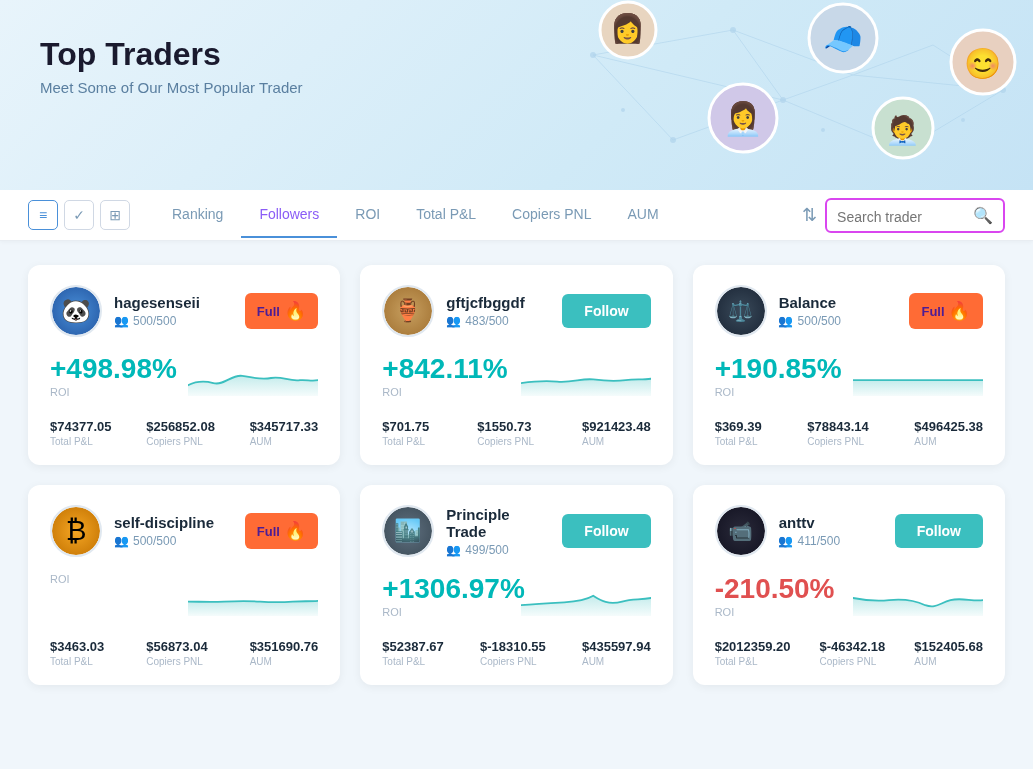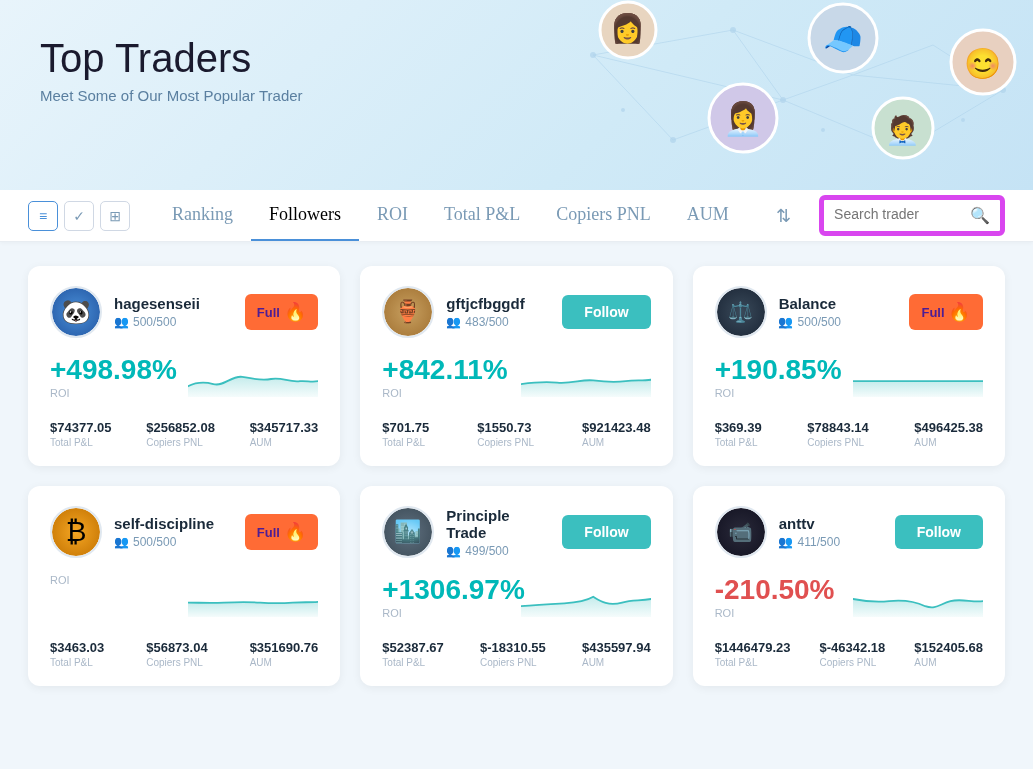--- a/index.html
+++ b/index.html
@@ -6,21 +6,21 @@
     body { font-family: 'Segoe UI', Arial, sans-serif; background: #f0f6fb; min-height: 769px; }
 
     
     .hero {
       background: linear-gradient(135deg, #e8f4fb 0%, #d0eaf7 60%, #c5e3f5 100%);
       padding: 36px 40px 20px 40px;
       position: relative;
       overflow: hidden;
       min-height: 190px;
     }
-    .hero-title { font-size: 40px; font-weight: 400; color: #1a1a2e; }
+    .hero-title { font-size: 32px; font-weight: 700; color: #1a1a2e; }
     .hero-subtitle { font-size: 15px; color: #5a7fa0; margin-top: 6px; }
 
     
     .hero-network {
       position: absolute;
       right: 0; top: 0;
       width: 560px; height: 190px;
     }
     .hero-network svg { width: 100%; height: 100%; }
 
@@ -36,32 +36,32 @@
     }
     .view-icons { display: flex; gap: 6px; align-items: center; margin-right: 24px; padding: 10px 0; }
     .view-icon-btn {
       width: 30px; height: 30px; border: 1.5px solid #d0d8e4; border-radius: 5px;
       display: flex; align-items: center; justify-content: center; cursor: pointer;
       color: #7a9ab5; font-size: 14px; background: #fff;
     }
     .view-icon-btn.active { border-color: #4a90d9; color: #4a90d9; }
     .tab-nav { display: flex; gap: 0; align-items: center; flex: 1; }
     .tab-item {
-      padding: 14px 18px; font-size: 18px; color: #7a9ab5; cursor: pointer;
-      border-bottom: 2px solid transparent; font-weight: 500; font-family: Liberation Serif, serif;
-    }
-    .tab-item.active { color: #000000; border-bottom-color: #4a90d9; }
+      padding: 14px 18px; font-size: 14px; color: #7a9ab5; cursor: pointer;
+      border-bottom: 2px solid transparent; font-weight: 500;
+    }
+    .tab-item.active { color: #8b5cf6; border-bottom-color: #4a90d9; }
     .search-area {
       margin-left: auto; display: flex; align-items: center; gap: 8px;
     }
     .filter-icon { color: #7a9ab5; font-size: 18px; cursor: pointer; }
     .search-box {
-      display: flex; align-items: flex-start;
-      border: 5px solid #d946ef; border-radius: 6px;
-      padding: 6px 10px; gap: 6px; background: #fff; margin-left: 20px;
+      display: flex; align-items: flex-end;
+      border: 2px solid #d946ef; border-radius: 6px;
+      padding: 6px 10px; gap: 6px; background: #fff;
     }
     .search-box input {
       border: none; outline: none; font-size: 14px; color: #a0b4c8;
       width: 130px; background: transparent;
     }
     .search-box .search-ico { color: #7a9ab5; font-size: 16px; }
 
     
     .traders-grid {
       display: grid;
@@ -461,21 +461,21 @@
             <stop offset="100%" stop-color="#3bbfbf" stop-opacity="0.05"></stop>
           </linearGradient>
         </defs>
         <path d="M0,25 C15,28 30,30 50,28 C70,26 85,28 100,35 C115,40 120,32 135,28 C150,24 165,30 180,28 L180,50 L0,50 Z" fill="url(#grad5)"></path>
         <path d="M0,25 C15,28 30,30 50,28 C70,26 85,28 100,35 C115,40 120,32 135,28 C150,24 165,30 180,28" fill="none" stroke="#3bbfbf" stroke-width="2.5" stroke-linecap="round"></path>
       </svg>
     </div>
 
     <div class="card-stats">
       <div class="stat-item">
-        <div class="stat-value">$1446479.23</div>
+        <div class="stat-value">$2012359.20</div>
         <div class="stat-label">Total P&amp;L</div>
       </div>
       <div class="stat-item">
         <div class="stat-value">$-46342.18</div>
         <div class="stat-label">Copiers PNL</div>
       </div>
       <div class="stat-item">
         <div class="stat-value">$152405.68</div>
         <div class="stat-label">AUM</div>
       </div>

